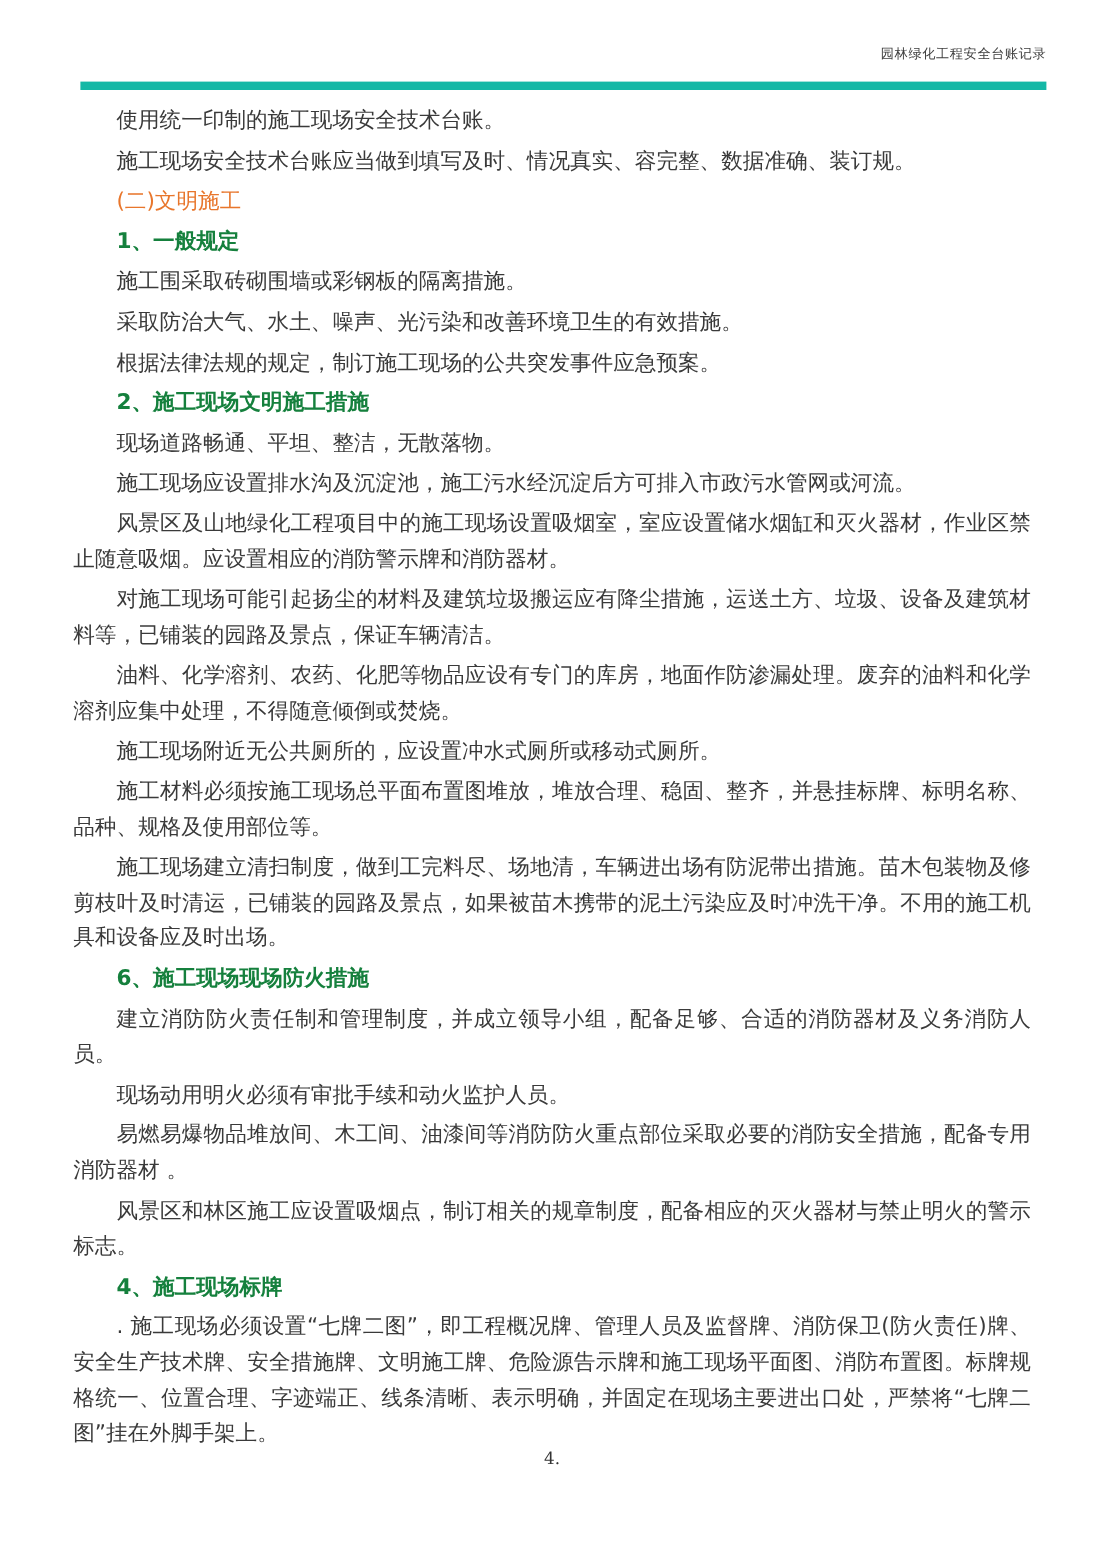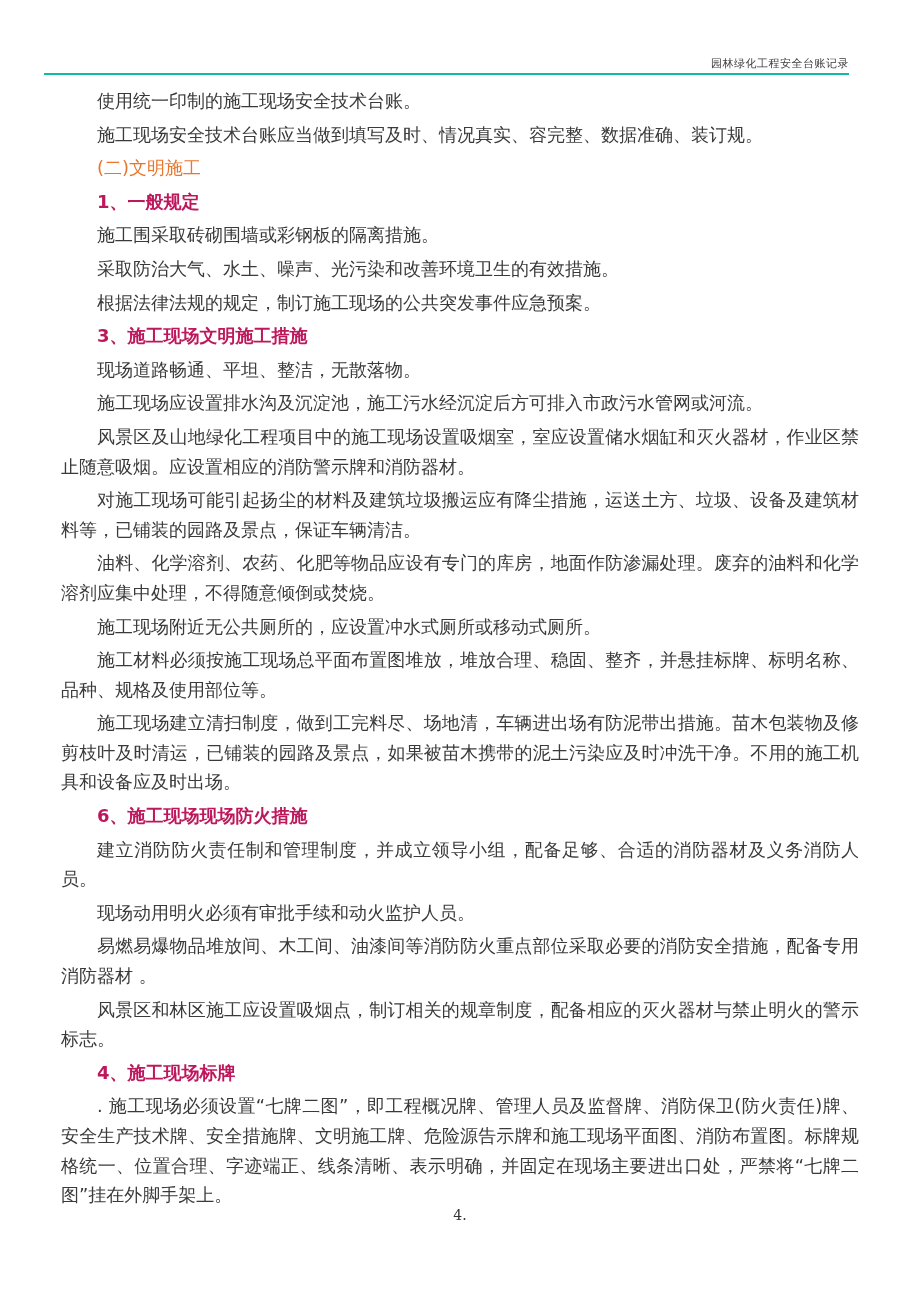--- a/index.html
+++ b/index.html
@@ -11,30 +11,30 @@
     position: relative;
     width: 920px;
     height: 1302px;
     background: #ffffff;
     overflow: hidden;
     font-family: "DejaVu Sans", sans-serif;
   }
   
   .page-header {
     position: absolute;
-    left: 44px;
+    left: 67px;
     top: 0;
     width: 805px;
     height: 75px;
-    border-bottom: 2px solid #14b8a6;
+    border-bottom: 7px solid #14b8a6;
     display: flex;
     align-items: flex-end;
     justify-content: flex-end;
     box-sizing: border-box;
-    padding-bottom: 2px;
+    padding-bottom: 16px;
   }
   .header-title {
     font-family: "DejaVu Serif", serif;
     font-size: 11px;
     color: #3d3d3d;
     letter-spacing: 0.5px;
     white-space: nowrap;
   }
   
   .doc-content {
@@ -51,21 +51,21 @@
     margin: 4px;
     padding: 0;
     text-indent: 2em;
   }
   .blk-body {
     font-weight: 400;
     color: #3a3a3a;
   }
   .blk-heading {
     font-weight: 700;
-    color: #be185d;
+    color: #15803d;
   }
   .blk-heading-accent {
     font-weight: 400;
     color: var(--accent, #E8762C);
   }
   
   .page-footer {
     position: absolute;
     left: 0;
     top: 1205px;
@@ -88,21 +88,21 @@
   </div>
 
   <div class="doc-content" id="doc-content">
       <p class="blk-body">使用统一印制的施工现场安全技术台账。</p>
       <p class="blk-body">施工现场安全技术台账应当做到填写及时、情况真实、容完整、数据准确、装订规。</p>
       <p class="blk-heading-accent">(二)文明施工</p>
       <p class="blk-heading">1、一般规定</p>
       <p class="blk-body">施工围采取砖砌围墙或彩钢板的隔离措施。</p>
       <p class="blk-body">采取防治大气、水土、噪声、光污染和改善环境卫生的有效措施。</p>
       <p class="blk-body">根据法律法规的规定，制订施工现场的公共突发事件应急预案。</p>
-      <p class="blk-heading">3、施工现场文明施工措施</p>
+      <p class="blk-heading">2、施工现场文明施工措施</p>
       <p class="blk-body">现场道路畅通、平坦、整洁，无散落物。</p>
       <p class="blk-body">施工现场应设置排水沟及沉淀池，施工污水经沉淀后方可排入市政污水管网或河流。</p>
       <p class="blk-body">风景区及山地绿化工程项目中的施工现场设置吸烟室，室应设置储水烟缸和灭火器材，作业区禁止随意吸烟。应设置相应的消防警示牌和消防器材。</p>
       <p class="blk-body">对施工现场可能引起扬尘的材料及建筑垃圾搬运应有降尘措施，运送土方、垃圾、设备及建筑材料等，已铺装的园路及景点，保证车辆清洁。</p>
       <p class="blk-body">油料、化学溶剂、农药、化肥等物品应设有专门的库房，地面作防渗漏处理。废弃的油料和化学溶剂应集中处理，不得随意倾倒或焚烧。</p>
       <p class="blk-body">施工现场附近无公共厕所的，应设置冲水式厕所或移动式厕所。</p>
       <p class="blk-body">施工材料必须按施工现场总平面布置图堆放，堆放合理、稳固、整齐，并悬挂标牌、标明名称、品种、规格及使用部位等。</p>
       <p class="blk-body">施工现场建立清扫制度，做到工完料尽、场地清，车辆进出场有防泥带出措施。苗木包装物及修剪枝叶及时清运，已铺装的园路及景点，如果被苗木携带的泥土污染应及时冲洗干净。不用的施工机具和设备应及时出场。</p>
       <p class="blk-heading">6、施工现场现场防火措施</p>
       <p class="blk-body">建立消防防火责任制和管理制度，并成立领导小组，配备足够、合适的消防器材及义务消防人员。</p>

